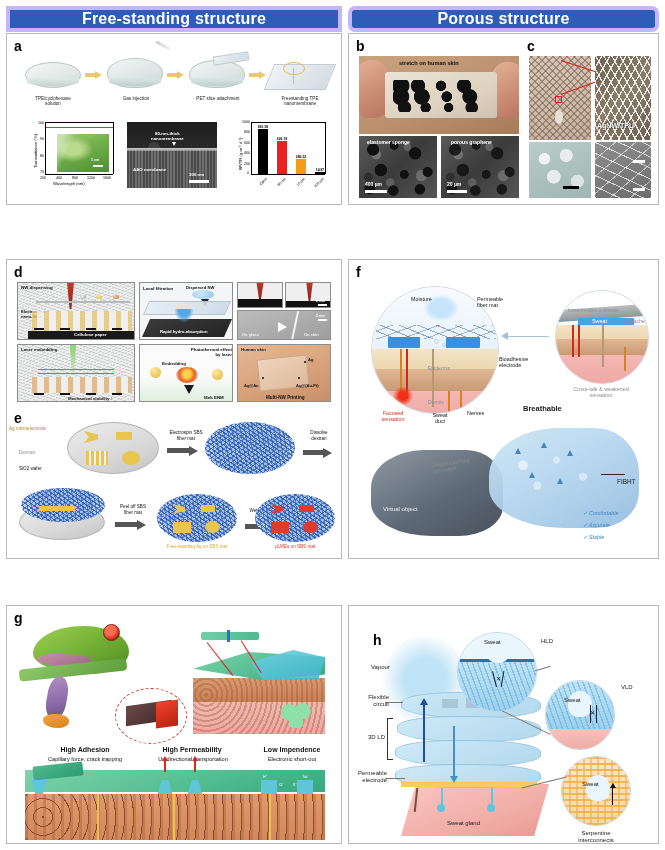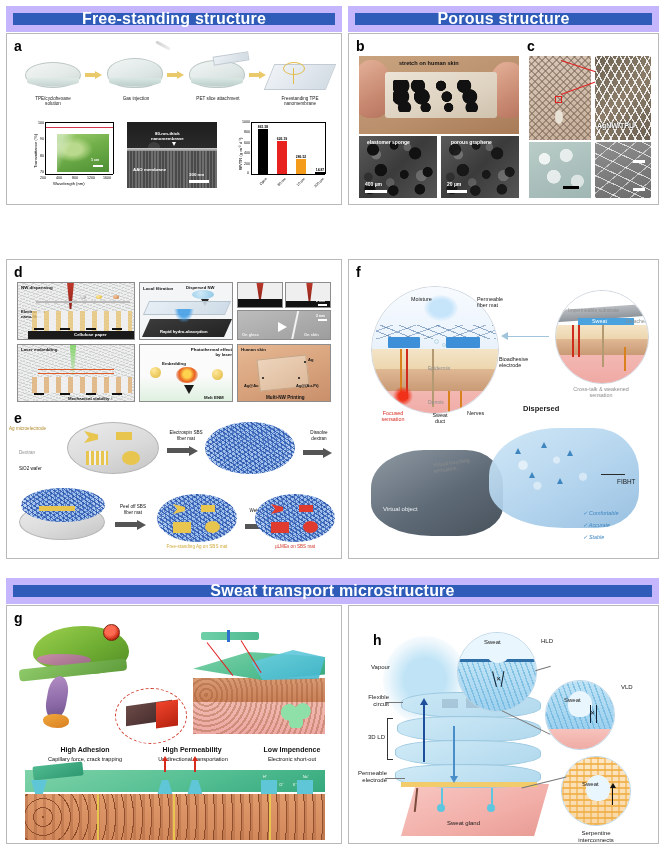--- a/index.html
+++ b/index.html
@@ -12,28 +12,28 @@
     position: relative;
     width: 665px; height: 850px;
     background: #ffffff;
     overflow: hidden;
   }
 
   
   .banner {
     position: absolute;
     background: #2e5cb8;
-    border: 7px solid #c4b5fd;
+    border: 4px solid #c4b5fd;
     color: #ffffff;
     font-weight: bold;
     display: flex; align-items: center; justify-content: center;
     letter-spacing: .2px;
   }
   .banner-1 { left: 6px;   top: 6px;  width: 336px; height: 26px; font-size: 16px; }
-  .banner-2 { left: 348px; top: 6px;  width: 311px; height: 26px; font-size: 16px; }
+  .banner-2 { left: 348px; top: 6px;  width: 311px; height: 26px; font-size: 16px; border-radius: 7px; }
   .banner-3 { left: 6px;   top: 232px; width: 653px; height: 26px; font-size: 16px; }
   .banner-4 { left: 6px;   top: 578px; width: 653px; height: 26px; font-size: 16px; }
 
   
   .frame {
     position: absolute;
     border: 1px solid #b9b9b9;
     background: #ffffff;
     overflow: hidden;
   }
@@ -298,23 +298,20 @@
 </head>
 <body>
 
 <div id="figure">
 
   <div class="banner banner-1">
     <span>Free-standing structure</span>
   </div>
   <div class="banner banner-2">
     <span>Porous structure</span>
-  </div>
-  <div class="banner banner-4">
-    <span>Sweat transport microstructure</span>
   </div>
 
   <div class="frame f1">
     <div class="plabel" style="left:7px;top:4px;">a</div>
 
     <div class="dish" style="left:18px;  top:28px; width:56px; height:26px;"></div>
     <div class="abs" style="left:20px;top:44px;width:52px;height:8px;border-radius:0 0 50% 50%;background:linear-gradient(180deg,#dfeae7,#c6d4d0);"></div>
 
     <div class="arrow-y-tail" style="left:78px; top:39px; width:10px;"></div>
     <div class="arrow-y" style="left:88px; top:36.5px;"></div>
@@ -688,21 +685,21 @@
 
     <div class="abs" style="left:158px; top:76px; width:42px; height:1px; background:#9fc4dc;"></div>
     <div class="abs" style="left:152px; top:72px; width:0;height:0;border-top:4px solid transparent;border-bottom:4px solid transparent;border-right:7px solid #9fc4dc;"></div>
 
     <div class="flab flab-red" style="left:20px; top:150px; width:48px; text-align:center;">Focused
 sensation</div>
     <div class="flab" style="left:74px; top:152px; width:34px; text-align:center;">Sweat
 duct</div>
     <div class="flab" style="left:118px; top:150px;">Nerves</div>
 
-    <div class="flab flab-b" style="left:174px; top:144px; font-size:7.5px;">Dispersed</div>
+    <div class="flab flab-b" style="left:174px; top:144px; font-size:7.5px;">Breathable</div>
 
     <div class="vobj" style="left:22px; top:190px; width:132px; height:86px;"></div>
     <div class="flab" style="left:34px; top:246px; color:#e9eef2; font-size:6px;">Virtual object</div>
     <div class="flab flab-gray" style="left:84px; top:198px; width:58px; transform:rotate(-8deg);">Virtual touching
 sensation</div>
 
     <div class="hand" style="left:140px; top:168px; width:150px; height:100px;">
       <div class="abs" style="left:10px; top:18px; width:120px; height:64px;
         background: radial-gradient(circle at 20% 30%, rgba(255,255,255,.55) 0 4%, transparent 5%),
                     radial-gradient(circle at 48% 22%, rgba(255,255,255,.45) 0 4%, transparent 5%),

